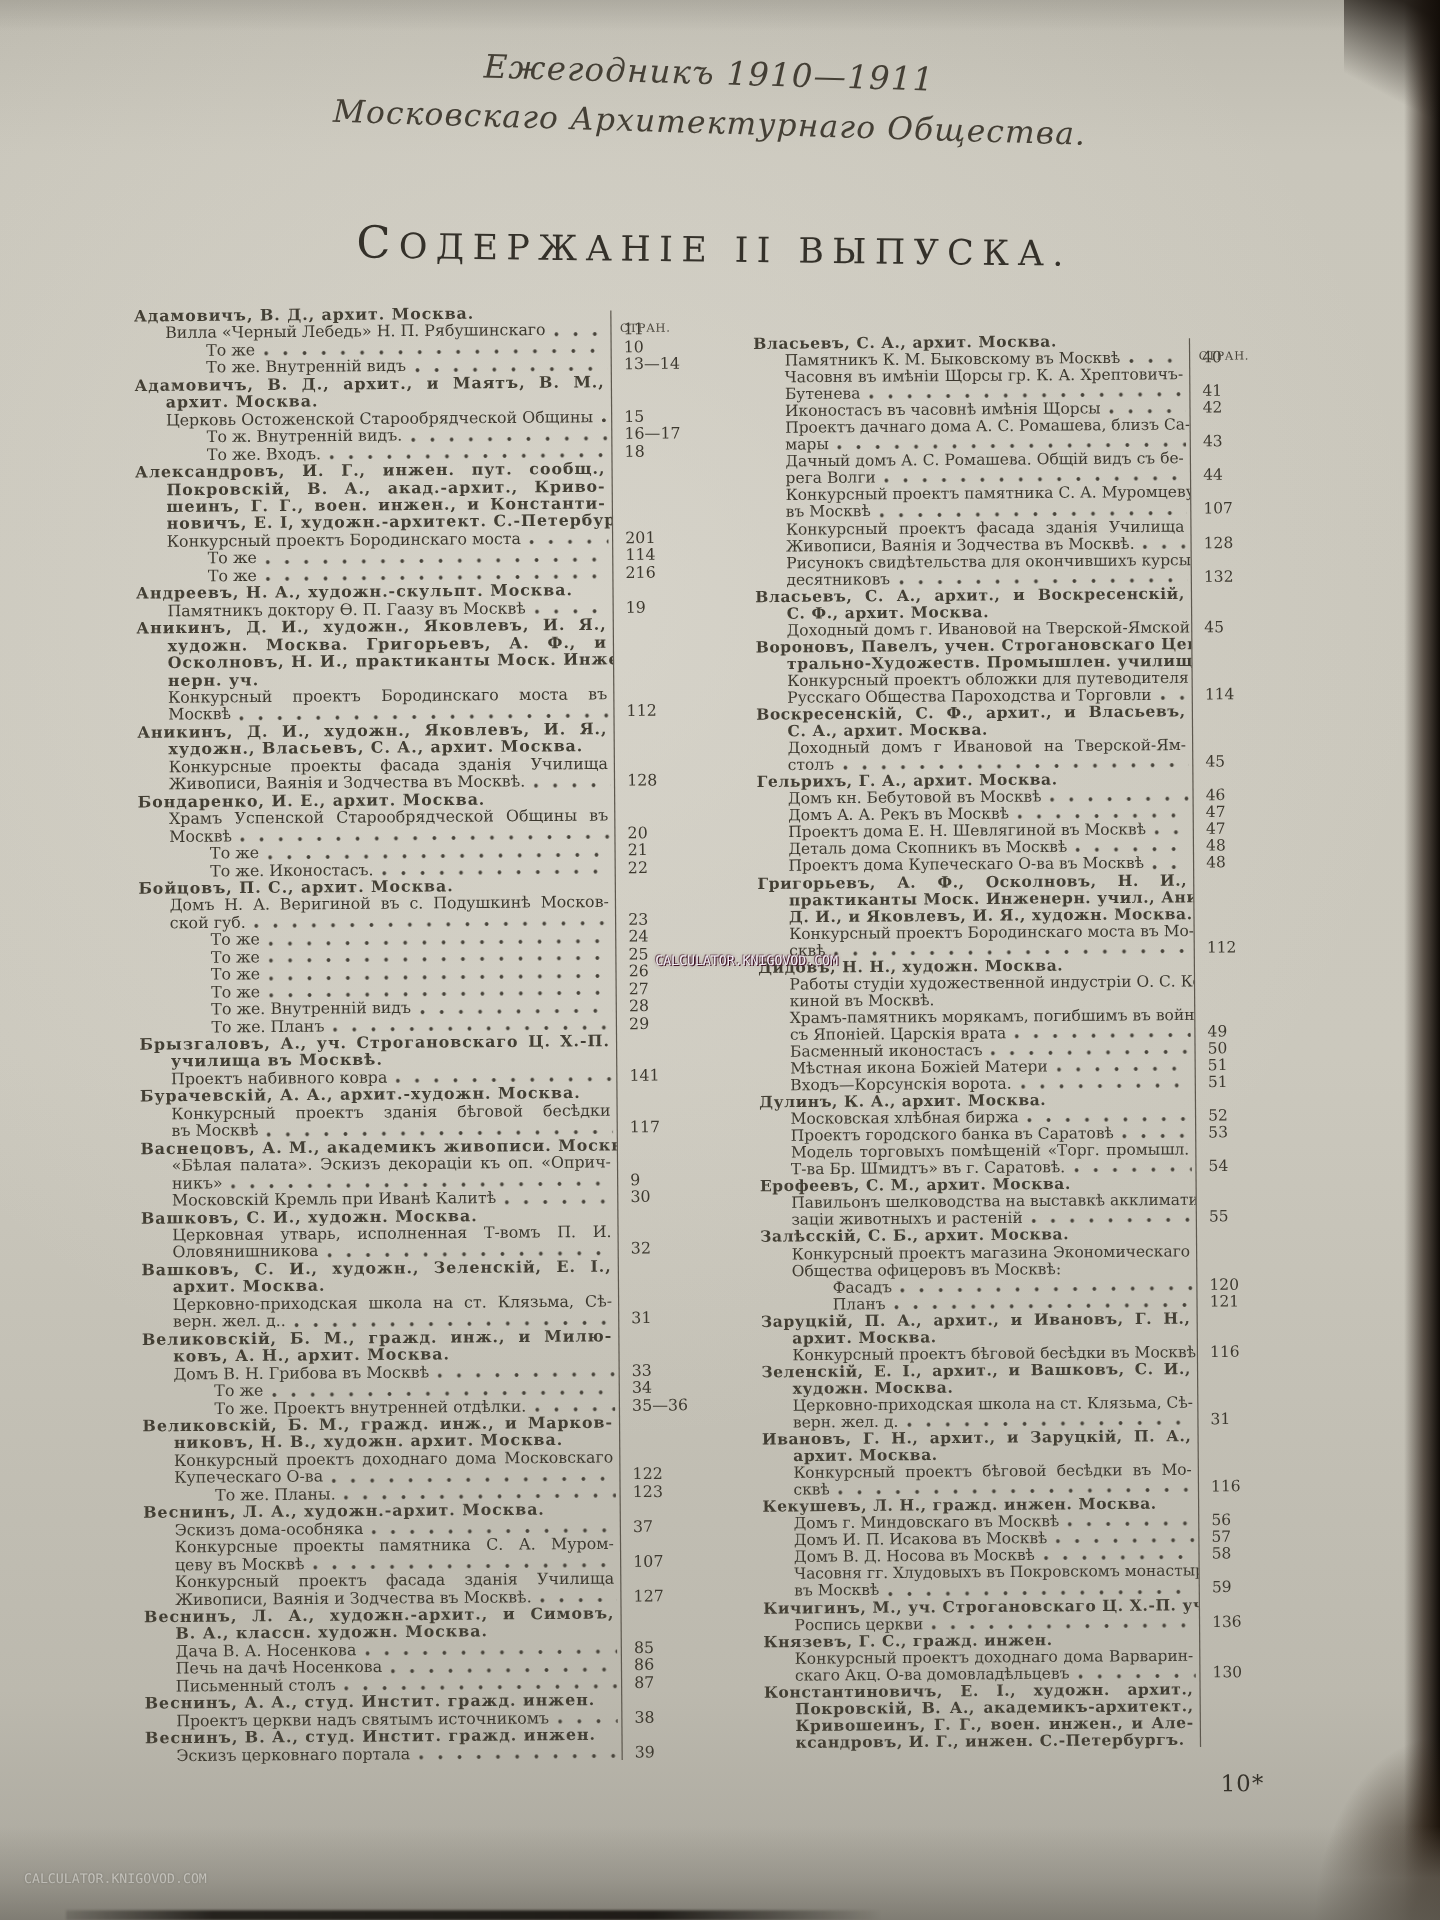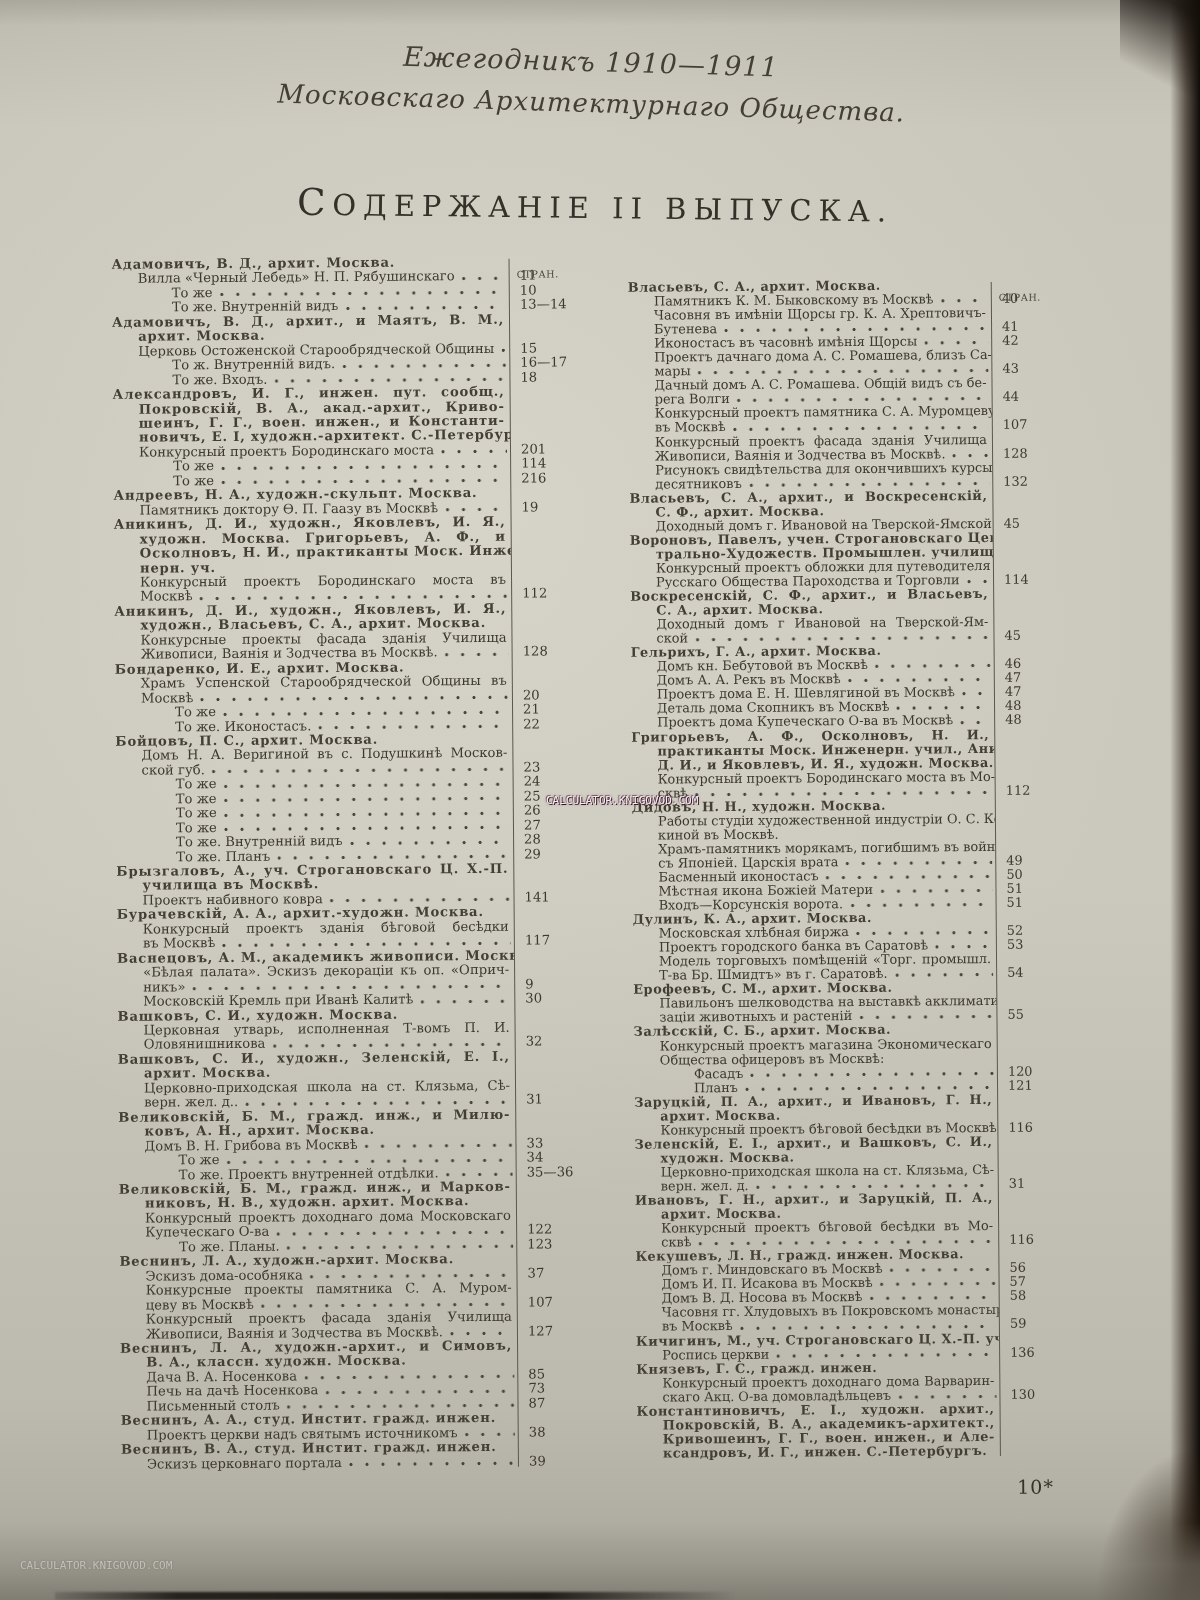--- a/index.html
+++ b/index.html
@@ -543,21 +543,21 @@
             <span class="t">Дача В. А. Носенкова</span>
             <span class="ldr"></span>
           </div>
           <div class="rn">85</div>
         </div>
         <div class="row">
           <div class="rt" style="padding-left: 26px;">
             <span class="t">Печь на дачѣ Носенкова</span>
             <span class="ldr"></span>
           </div>
-          <div class="rn">73</div>
+          <div class="rn">86</div>
         </div>
         <div class="row">
           <div class="rt" style="padding-left: 26px;">
             <span class="t">Письменный столъ</span>
             <span class="ldr"></span>
           </div>
           <div class="rn">87</div>
         </div>
         <div class="row">
           <div class="rt" style="padding-left: 0px;">
@@ -724,21 +724,21 @@
             <span class="t a">С. А., архит. Москва.</span>
           </div>
           <div class="rn"></div>
         </div>
         <div class="row">
           <div class="rt jt" style="padding-left: 26px;">Доходный домъ г Ивановой на Тверской-Ям-</div>
           <div class="rn"></div>
         </div>
         <div class="row">
           <div class="rt" style="padding-left: 26px;">
-            <span class="t">ской</span>
+            <span class="t">столъ</span>
             <span class="ldr"></span>
           </div>
           <div class="rn">45</div>
         </div>
         <div class="row">
           <div class="rt" style="padding-left: 0px;">
             <span class="t a">Гельрихъ, Г. А., архит. Москва.</span>
           </div>
           <div class="rn"></div>
         </div>

